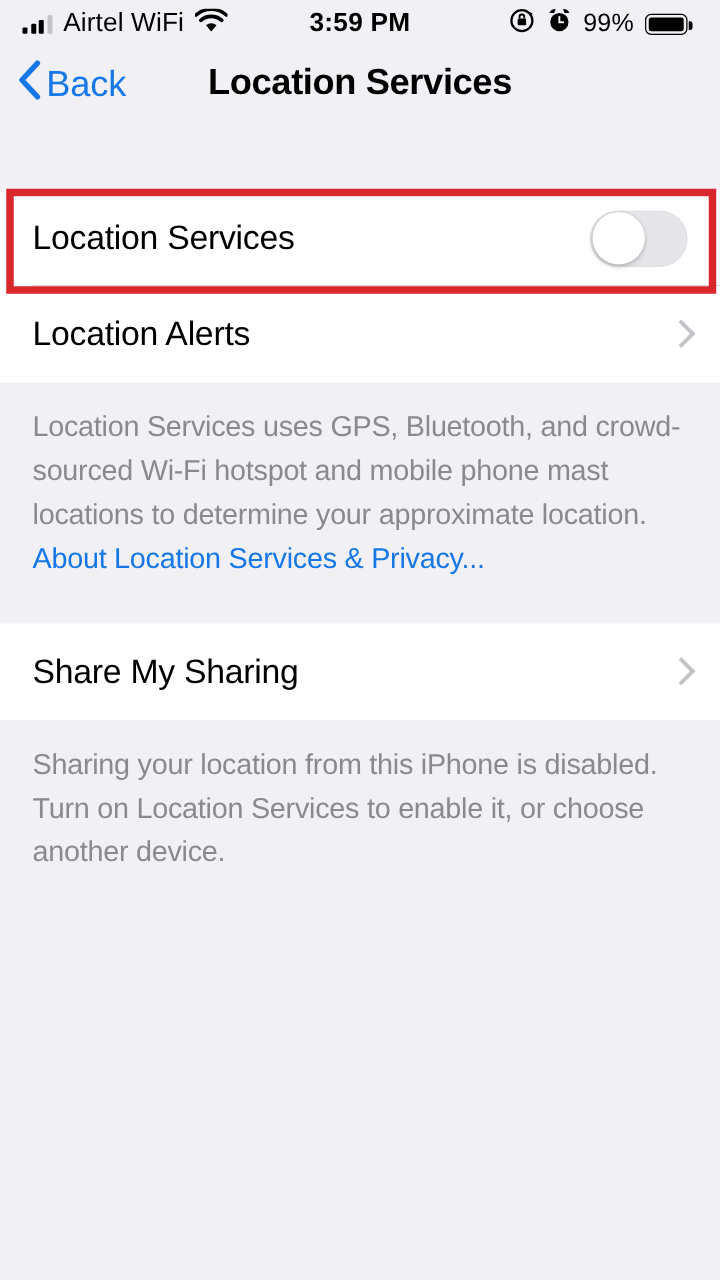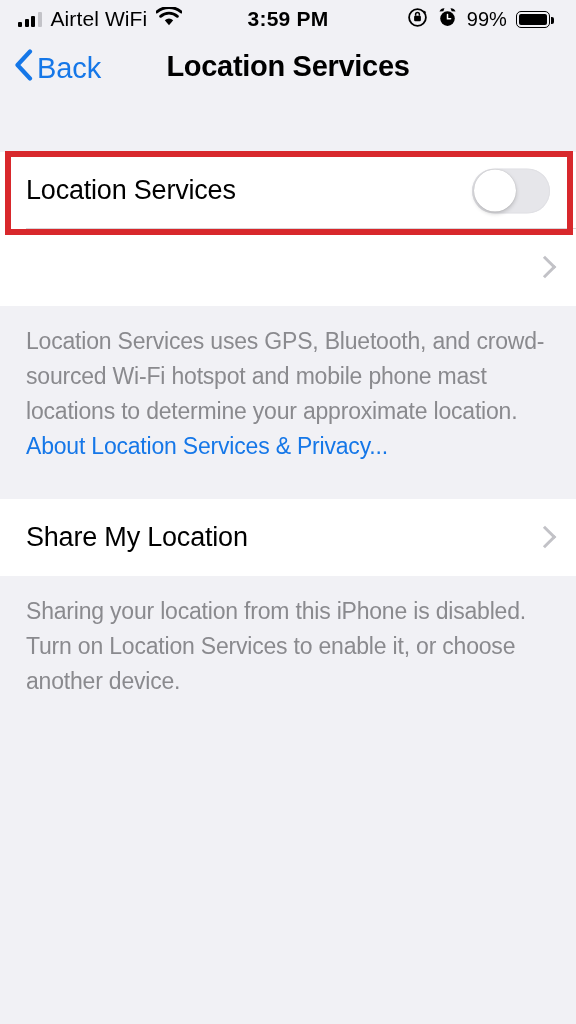--- a/index.html
+++ b/index.html
@@ -165,33 +165,34 @@
     <div class="section">
       <div class="row">
         <span class="row-label">Location Services</span>
         <span class="toggle">
           <span class="knob"></span>
         </span>
         <span class="sep"></span>
       </div>
 
       <div class="row">
+        <span class="row-label">Location Alerts</span>
         <span class="chev"></span>
       </div>
     </div>
 
     <div class="note">
       <span>Location Services uses GPS, Bluetooth, and crowd-sourced Wi-Fi hotspot and mobile phone mast locations to determine your approximate location. </span><a href="#">About Location Services &amp; Privacy...</a>
     </div>
 
     <div class="gap" style="height:15px;"></div>
 
     <div class="section">
       <div class="row">
-        <span class="row-label">Share My Location</span>
+        <span class="row-label">Share My Sharing</span>
         <span class="chev"></span>
       </div>
     </div>
 
     <div class="note">Sharing your location from this iPhone is disabled. Turn on Location Services to enable it, or choose another device.</div>
 
     <div class="filler" style="height:240px;"></div>
   </div>
 
   <div class="annot"></div>

